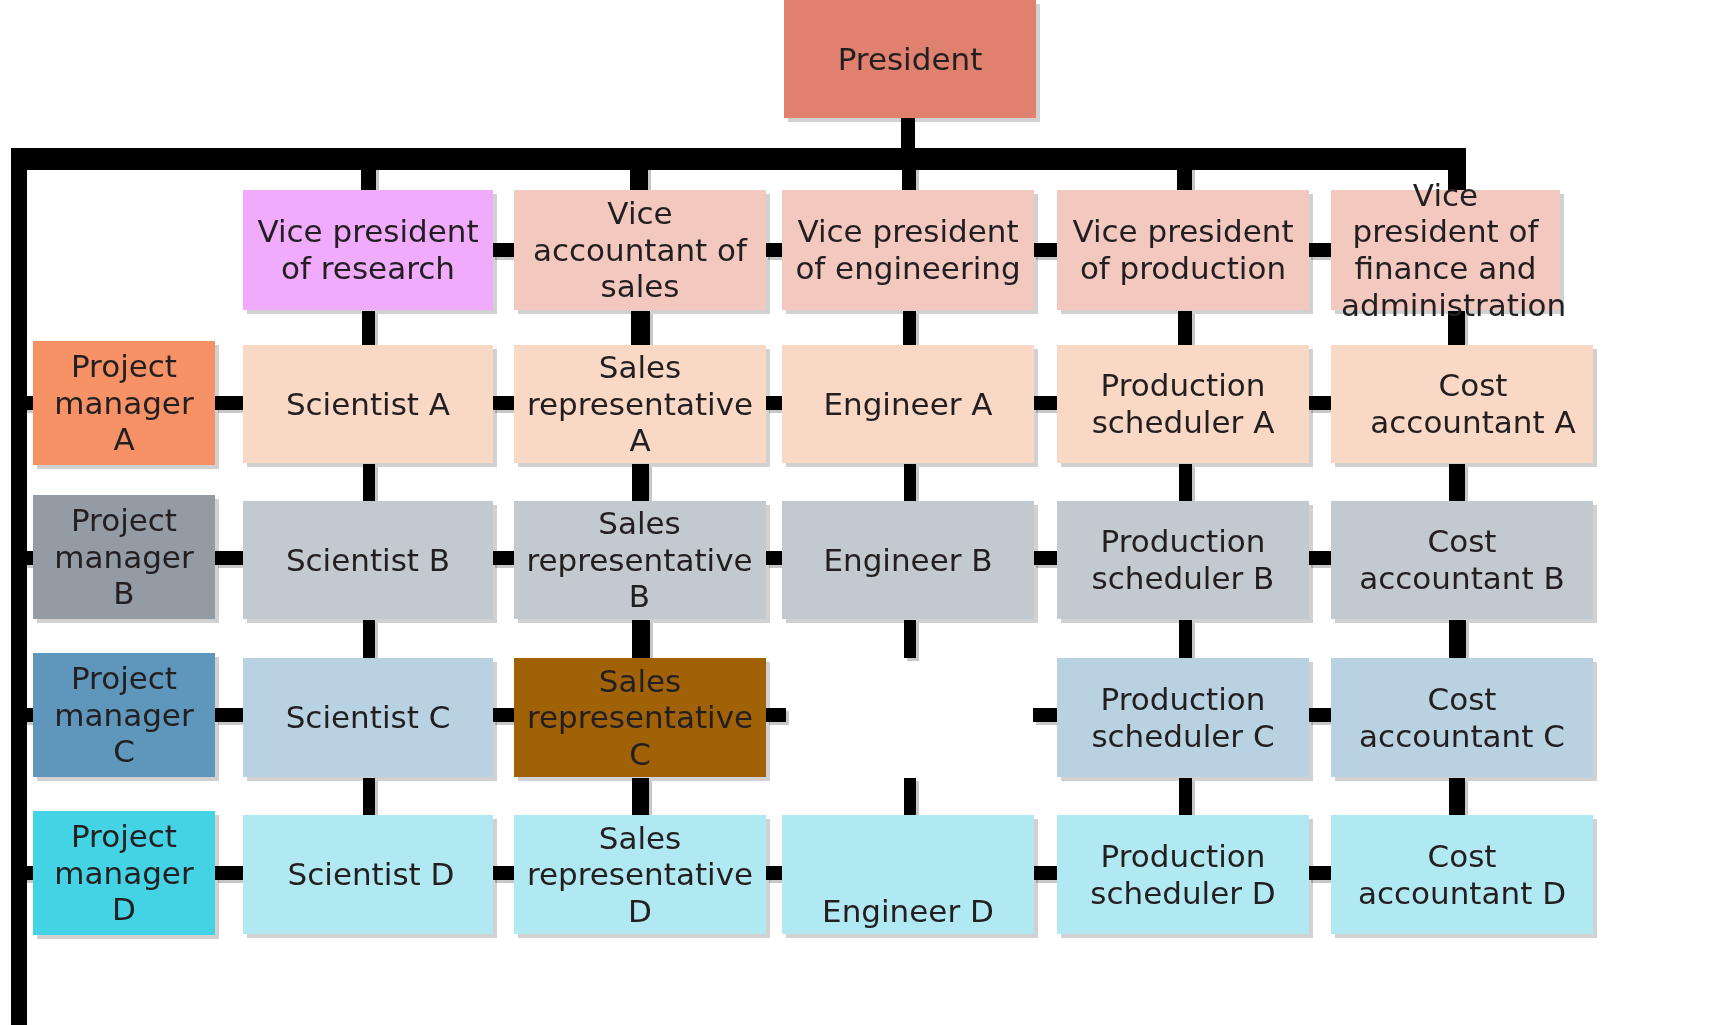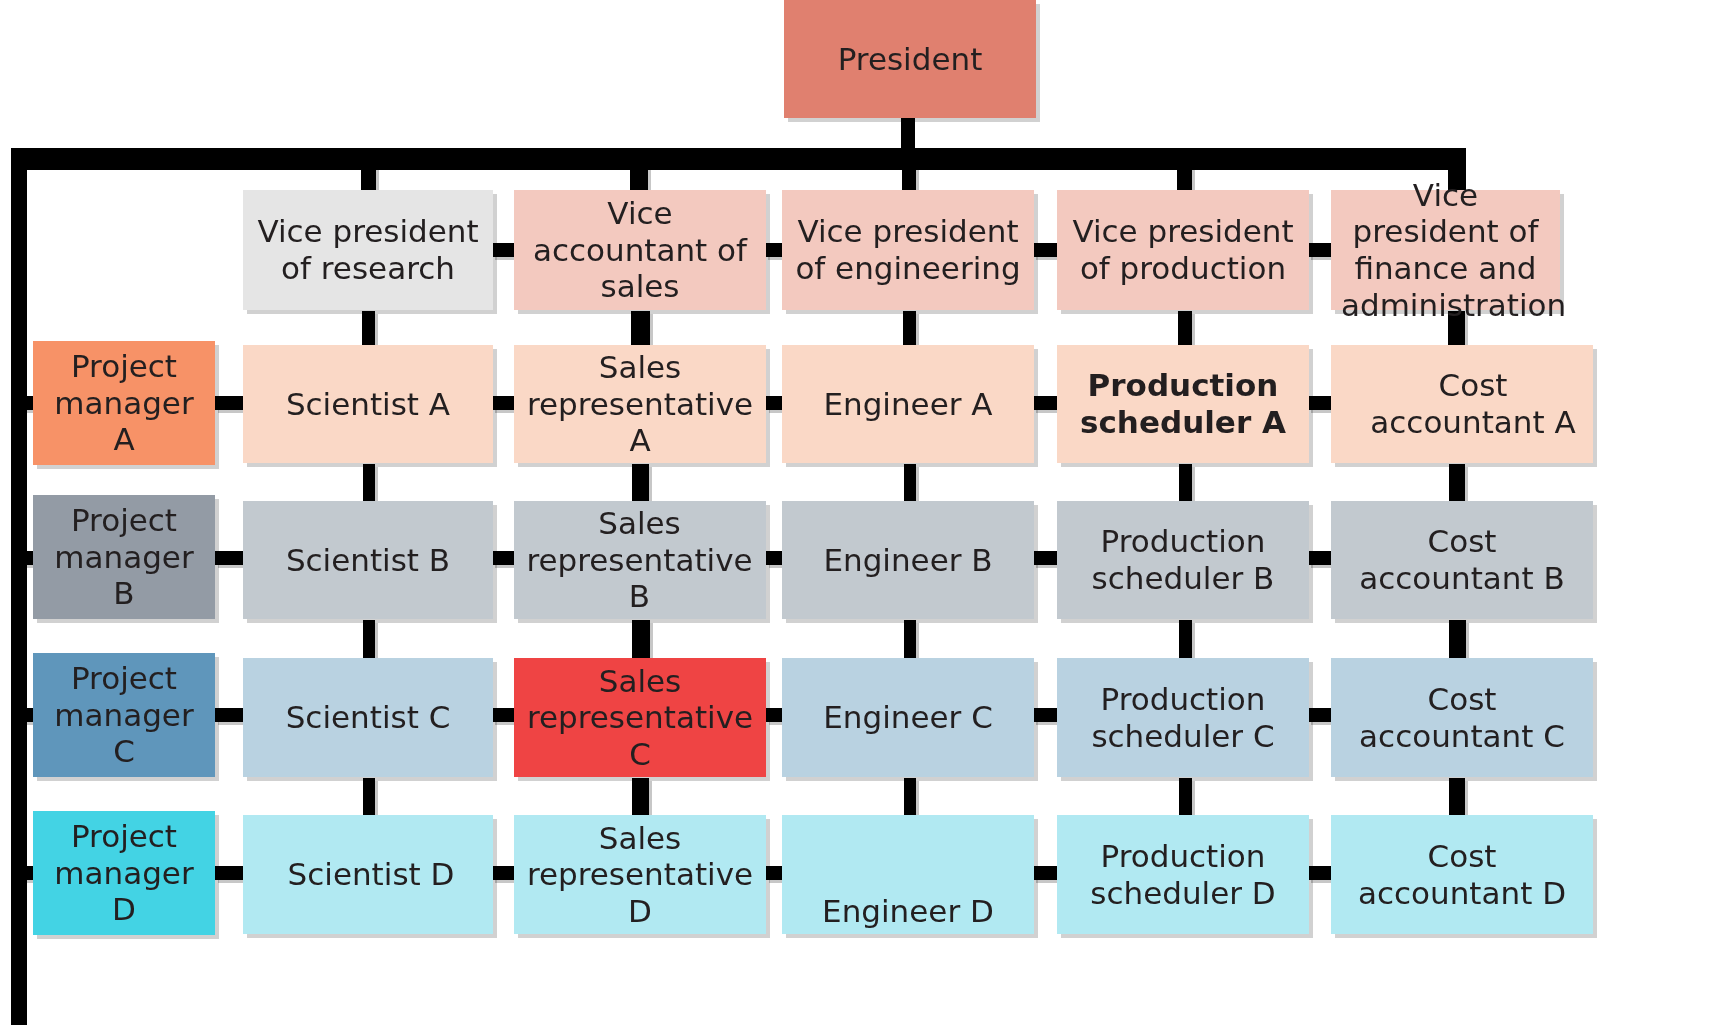--- a/index.html
+++ b/index.html
@@ -123,21 +123,21 @@
   <div class="conn shadowed" style="left:204px; top:866px; width:30px; height:14px;"></div>
   <div class="conn shadowed" style="left:481px; top:866px; width:24px; height:14px;"></div>
   <div class="conn shadowed" style="left:755px; top:866px; width:20px; height:14px;"></div>
   <div class="conn shadowed" style="left:1022px; top:866px; width:26px; height:14px;"></div>
   <div class="conn shadowed" style="left:1297px; top:866px; width:25px; height:14px;"></div>
 
   <div class="node" style="left:773px; top:0px; width:252px; height:118px; background:#e0806f;">
     <span>President</span>
   </div>
 
-  <div class="node" style="left:232px; top:190px; width:250px; height:120px; background:#e5e5e5;">
+  <div class="node" style="left:232px; top:190px; width:250px; height:120px; background:#f0abfc;">
     <span>Vice president of research</span>
   </div>
   <div class="node" style="left:503px; top:190px; width:252px; height:120px; background:#f3c9bf;">
     <span>Vice accountant of sales</span>
   </div>
   <div class="node" style="left:771px; top:190px; width:252px; height:120px; background:#f3c9bf;">
     <span>Vice president of engineering</span>
   </div>
   <div class="node" style="left:1046px; top:190px; width:252px; height:120px; background:#f3c9bf;">
     <span>Vice president of production</span>
@@ -161,21 +161,21 @@
 
   <div class="node" style="left:232px; top:345px; width:250px; height:118px; background:#fad8c6;">
     <span>Scientist A</span>
   </div>
   <div class="node" style="left:503px; top:345px; width:252px; height:118px; background:#fad8c6;">
     <span>Sales representative A</span>
   </div>
   <div class="node" style="left:771px; top:345px; width:252px; height:118px; background:#fad8c6;">
     <span>Engineer A</span>
   </div>
-  <div class="node" style="left:1046px; top:345px; width:252px; height:118px; background:#fad8c6;font-weight:bold;">
+  <div class="node" style="left:1046px; top:345px; width:252px; height:118px; background:#fad8c6;">
     <span>Production scheduler A</span>
   </div>
   <div class="node" style="left:1320px; top:345px; width:262px; height:118px; background:#fad8c6;padding-left:32px;">
     <span>Cost accountant A</span>
   </div>
 
   <div class="node" style="left:232px; top:501px; width:250px; height:118px; background:#c2c9cf;">
     <span>Scientist B</span>
   </div>
   <div class="node" style="left:503px; top:501px; width:252px; height:118px; background:#c2c9cf;padding-left:9px;">
@@ -187,25 +187,22 @@
   <div class="node" style="left:1046px; top:501px; width:252px; height:118px; background:#c2c9cf;">
     <span>Production scheduler B</span>
   </div>
   <div class="node" style="left:1320px; top:501px; width:262px; height:118px; background:#c2c9cf;">
     <span>Cost accountant B</span>
   </div>
 
   <div class="node" style="left:232px; top:658px; width:250px; height:119px; background:#b9d2e1;">
     <span>Scientist C</span>
   </div>
-  <div class="node" style="left:503px; top:658px; width:252px; height:119px; background:#ef4444;">
+  <div class="node" style="left:503px; top:658px; width:252px; height:119px; background:#a16207;">
     <span>Sales representative C</span>
-  </div>
-  <div class="node" style="left:771px; top:658px; width:252px; height:119px; background:#b9d2e1;">
-    <span>Engineer C</span>
   </div>
   <div class="node" style="left:1046px; top:658px; width:252px; height:119px; background:#b9d2e1;">
     <span>Production scheduler C</span>
   </div>
   <div class="node" style="left:1320px; top:658px; width:262px; height:119px; background:#b9d2e1;">
     <span>Cost accountant C</span>
   </div>
 
   <div class="node" style="left:232px; top:815px; width:250px; height:119px; background:#b1e9f2;padding-left:16px;">
     <span>Scientist D</span>

